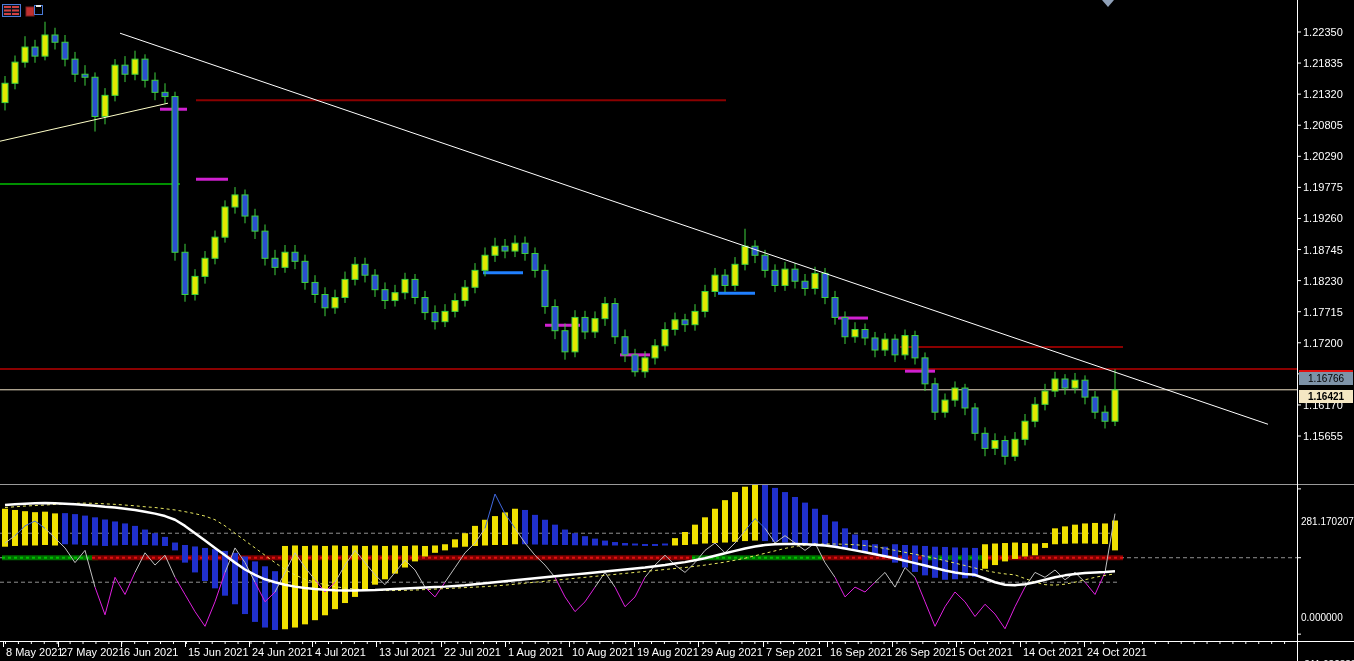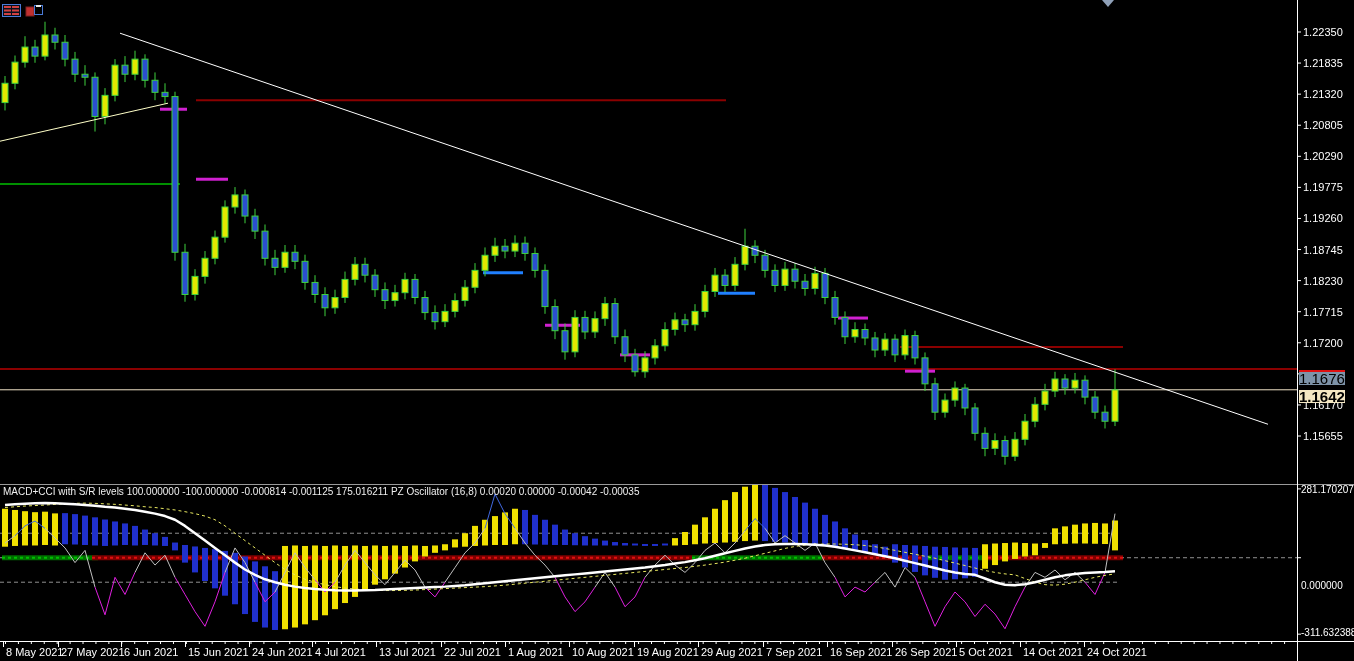--- a/index.html
+++ b/index.html
@@ -3,25 +3,25 @@
 <meta charset="utf-8">
 <style>
   html,body{margin:0;padding:0;background:#000;}
   .screen{position:relative;width:1354px;height:661px;background:#000;overflow:hidden;
           font-family:"Liberation Sans",sans-serif;}
   #chart{position:absolute;left:0;top:0;}
   .titlebar{position:absolute;left:2px;top:2px;height:15px;display:flex;align-items:center;gap:4px;z-index:5;}
   .title{color:#fff;font-size:11px;white-space:nowrap;margin-left:4px;}
   .icon{width:19px;height:13px;display:inline-block;}
   .ind-header{position:absolute;left:3px;top:486px;color:#efefef;font-size:10px;white-space:nowrap;z-index:5;}
-  .ptag{position:absolute;left:1299px;width:46px;height:13px;font-size:15px;line-height:13px;
+  .ptag{position:absolute;left:1299px;width:54px;height:13px;font-size:10px;line-height:13px;
         text-align:center;color:#000;z-index:6;}
   .ptag.upper{top:370px;background:#7e93a8;border-top:2px solid #e01010;}
   .ptag.lower{top:390px;background:#f4e7c3;font-weight:bold;}
-  .oax{position:absolute;left:1301px;color:#fff;font-size:10px;z-index:4;white-space:nowrap;}
+  .oax{position:absolute;left:1301px;color:#fff;font-size:10px;z-index:4;white-space:nowrap;margin-top:32px;}
   .oax.top{top:484px;}
   .oax.zero{top:580px;}
   .oax.bottom{top:627px;}
   .cursor-arrow{position:absolute;left:1102px;top:0;width:0;height:0;z-index:7;
         border-left:6px solid transparent;border-right:6px solid transparent;border-top:7px solid #8fa0b8;}
 </style>
 </head>
 <body>
 
 <div class="screen">
@@ -697,21 +697,20 @@
     </span>
     <span class="icon">
       <svg width="19" height="13">
           <rect x="1" y="3" width="8" height="9" fill="#c03030" stroke="#802020"></rect>
         <rect x="9.5" y="1.5" width="8" height="9" fill="#000" stroke="#4a7ad6"></rect>
         <rect x="11" y="1" width="5" height="2" fill="#e8e8e8"></rect>
         </svg>
     </span>
   </div>
 
-  <div class="ind-header">MACD+CCI with S/R levels 100.000000 -100.000000 -0.000814 -0.001125 175.016211 PZ Oscillator (16,8) 0.00020 0.00000 -0.00042 -0.00035</div>
 
   <span class="ptag upper">1.16766</span>
   <span class="ptag lower">1.16421</span>
 
   <span class="oax top">281.170207</span>
   <span class="oax zero">0.000000</span>
   <span class="oax bottom">-311.632388</span>
 
   <div class="cursor-arrow"></div>
 </div>

